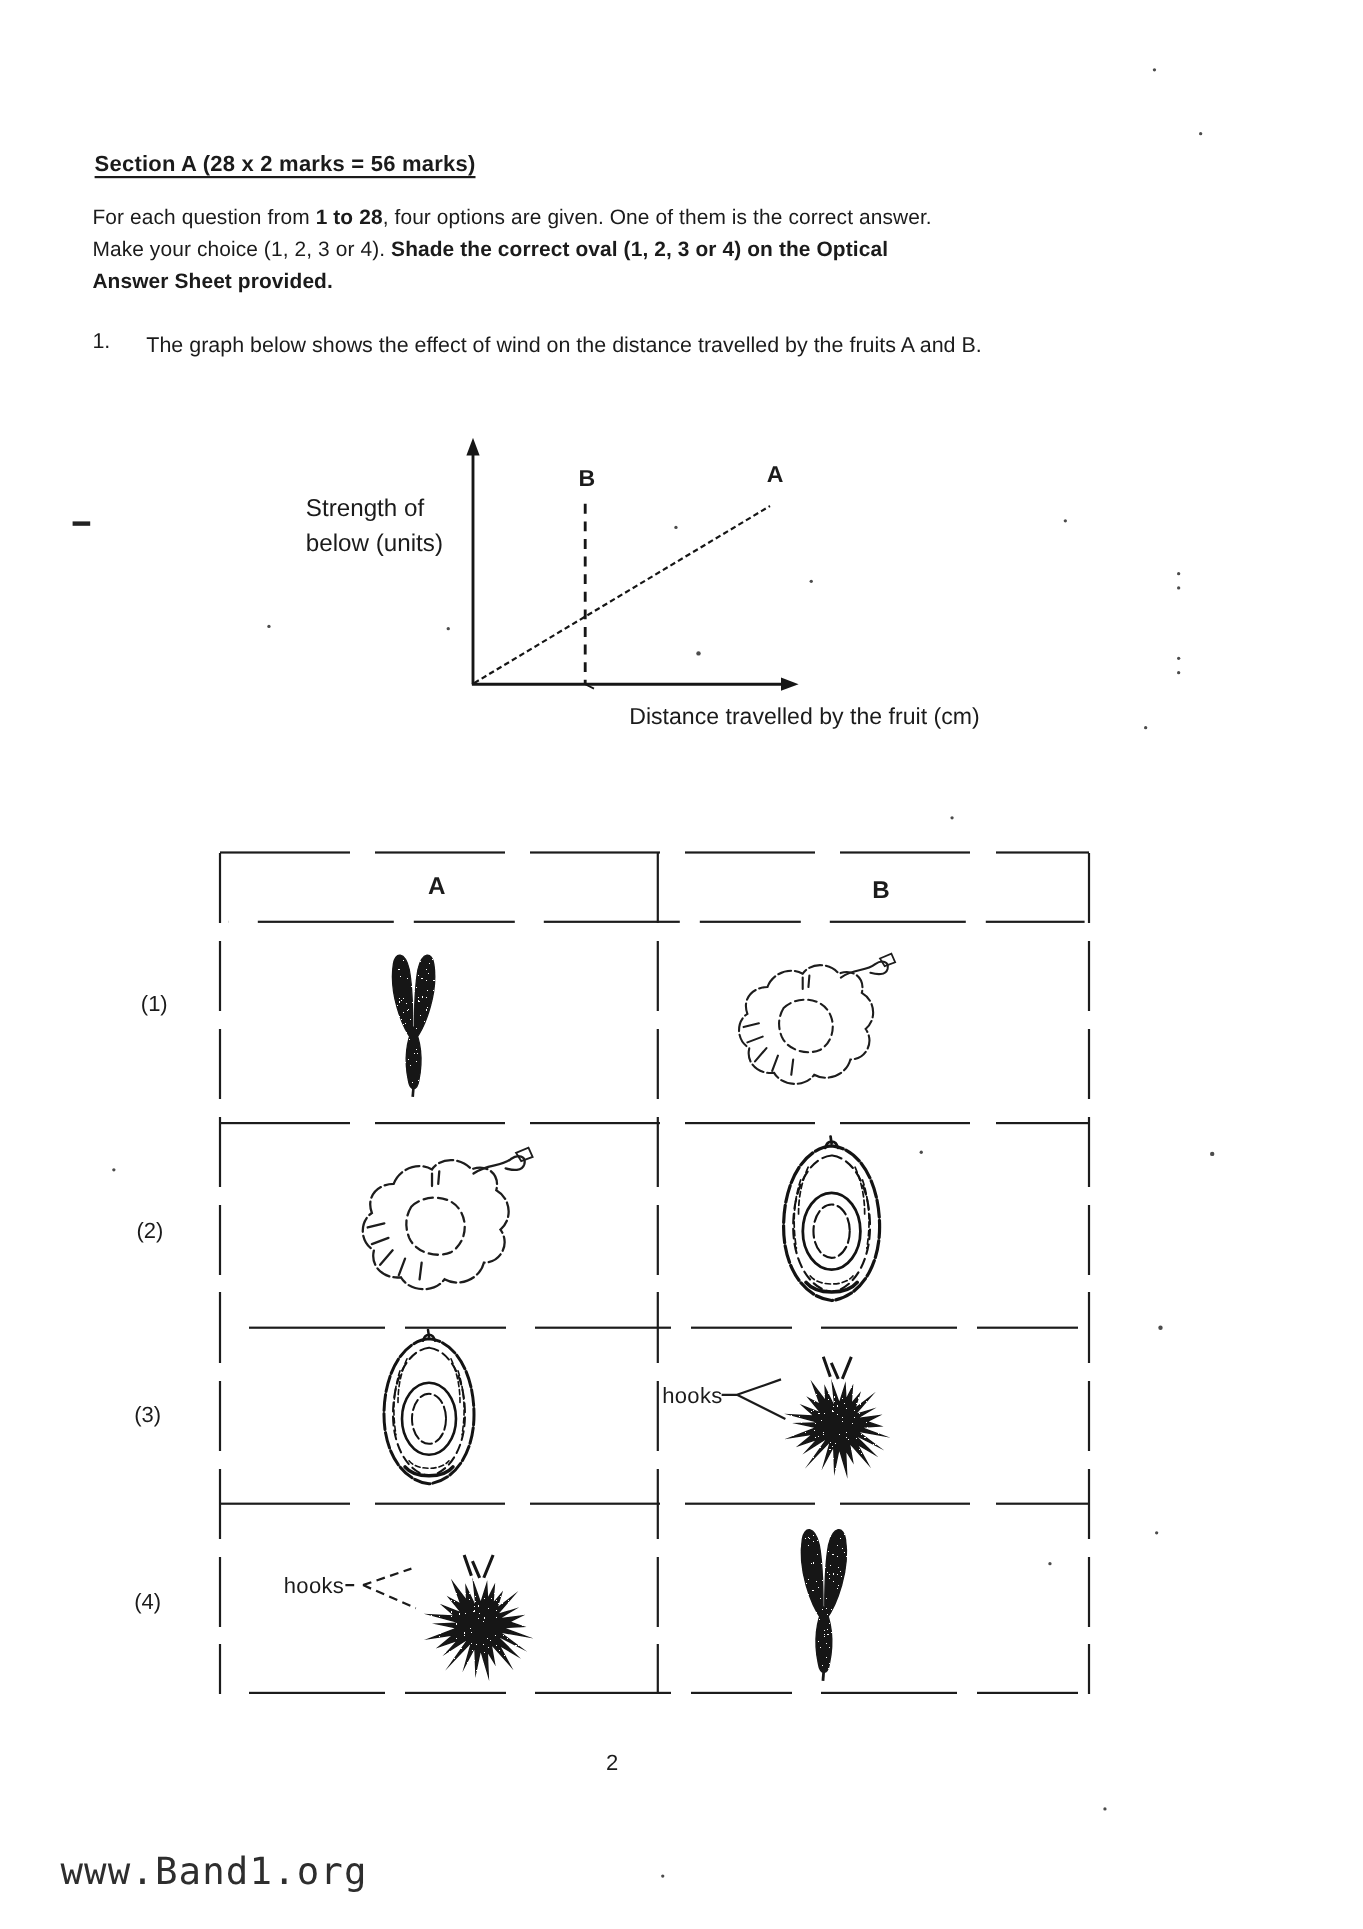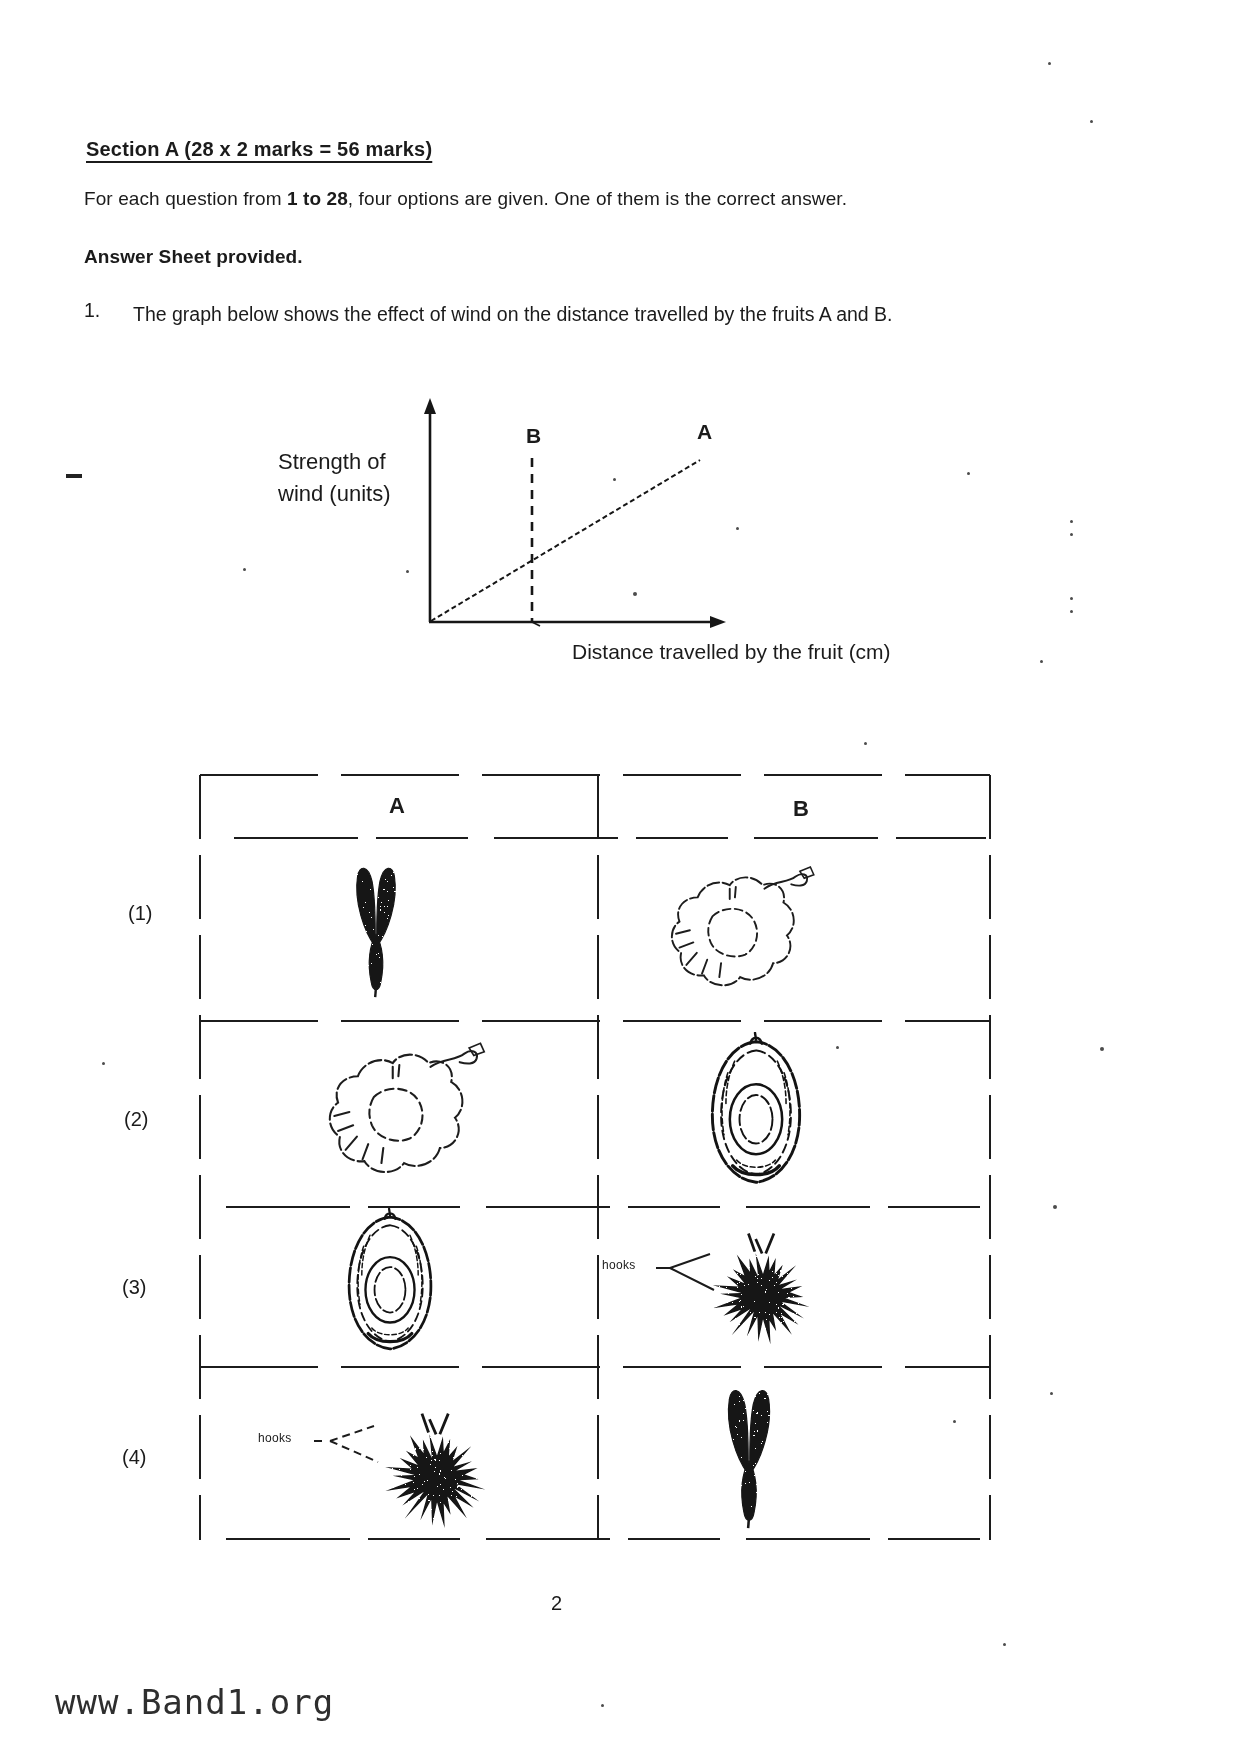--- a/index.html
+++ b/index.html
@@ -26,21 +26,21 @@
   #graph-ylabel{left:278px;top:446px;font-size:22px;line-height:32px;}
   #graph-ylabel span{display:block;}
   #graph-xlabel{left:572px;top:640px;font-size:21px;}
   .curve-label{font-size:21px;font-weight:bold;}
   
   .hline{height:2px;background:repeating-linear-gradient(90deg,#1c1c1c 0 118px,rgba(0,0,0,0) 118px 141px);}
   .hline2{height:2px;background:repeating-linear-gradient(90deg,rgba(0,0,0,0) 0 26px,#1c1c1c 26px 150px,rgba(0,0,0,0) 150px 168px,#1c1c1c 168px 260px);background-size:260px 2px;}
   .vline{width:2px;background:repeating-linear-gradient(180deg,#1c1c1c 0 64px,rgba(0,0,0,0) 64px 80px);}
   .th-letter{font-size:22px;font-weight:bold;}
   .row-label{font-size:20px;}
-  .hooks-label{font-size:12px;letter-spacing:.3px;}
+  .hooks-label{font-size:20px;letter-spacing:.3px;}
   
   #page-number{left:551px;top:1592px;font-size:20px;}
   #watermark{left:55px;top:1682px;font-size:34px;font-family:"DejaVu Sans Mono",monospace;color:#2e2e2e;letter-spacing:1px;}
   
   .speck{position:absolute;background:#4c4c4c;border-radius:50%;}
   .dashmark{position:absolute;background:#222;}
   svg.fruit{position:absolute;overflow:visible;}
 </style>
 </head>
 <body>
@@ -94,39 +94,40 @@
       </g>
     </symbol>
   </defs>
 </svg>
 
 <div id="page">
 
   <div id="section-heading" class="abs nowrap">Section A (28 x 2 marks = 56 marks)</div>
 
   <div class="abs instr-line nowrap" style="top:188px"><span>For each question from </span><span class="b">1 to 28</span><span>, four options are given. One of them is the correct answer.</span></div>
+  <div class="abs instr-line nowrap" style="top:217px"><span>Make your choice (1, 2, 3 or 4). </span><span class="b">Shade the correct oval (1, 2, 3 or 4) on the Optical</span></div>
   <div class="abs instr-line nowrap b" style="top:246px"><span>Answer Sheet provided.</span></div>
 
   <div id="q1-number" class="abs">1.</div>
   <div id="q1-text" class="abs">The graph below shows the effect of wind on the distance travelled by the fruits A and B.</div>
 
   <svg class="abs" style="left:236px;top:392px" width="540" height="280">
     <g stroke="#161616" fill="none">
       <line x1="194" y1="18" x2="194" y2="230" stroke-width="2.6"></line>
       <line x1="193" y1="230" x2="482" y2="230" stroke-width="2.6"></line>
       <line x1="296" y1="66" x2="296" y2="230" stroke-width="2.6" stroke-dasharray="9 7"></line>
       <line x1="195" y1="229" x2="464" y2="68" stroke-width="2" stroke-dasharray="5 3"></line>
       <path d="M296,230 l8,4" stroke-width="1.6"></path>
     </g>
     <polygon points="194,6 188,22 200,22" fill="#161616"></polygon>
     <polygon points="490,230 474,224 474,236" fill="#161616"></polygon>
   </svg>
   <div id="graph-ylabel" class="abs">
     <span>Strength of</span>
-    <span>wind (units)</span>
+    <span>below (units)</span>
   </div>
   <div class="abs curve-label" style="left:526px;top:424px">B</div>
   <div class="abs curve-label" style="left:697px;top:420px">A</div>
   <div id="graph-xlabel" class="abs nowrap">Distance travelled by the fruit (cm)</div>
 
 
   <div class="abs hline" style="left:200px;top:774px;width:790px"></div>
   <div class="abs hline2" style="left:208px;top:837px;width:778px"></div>
   <div class="abs hline" style="left:200px;top:1020px;width:790px"></div>
   <div class="abs hline2" style="left:200px;top:1206px;width:790px"></div>

